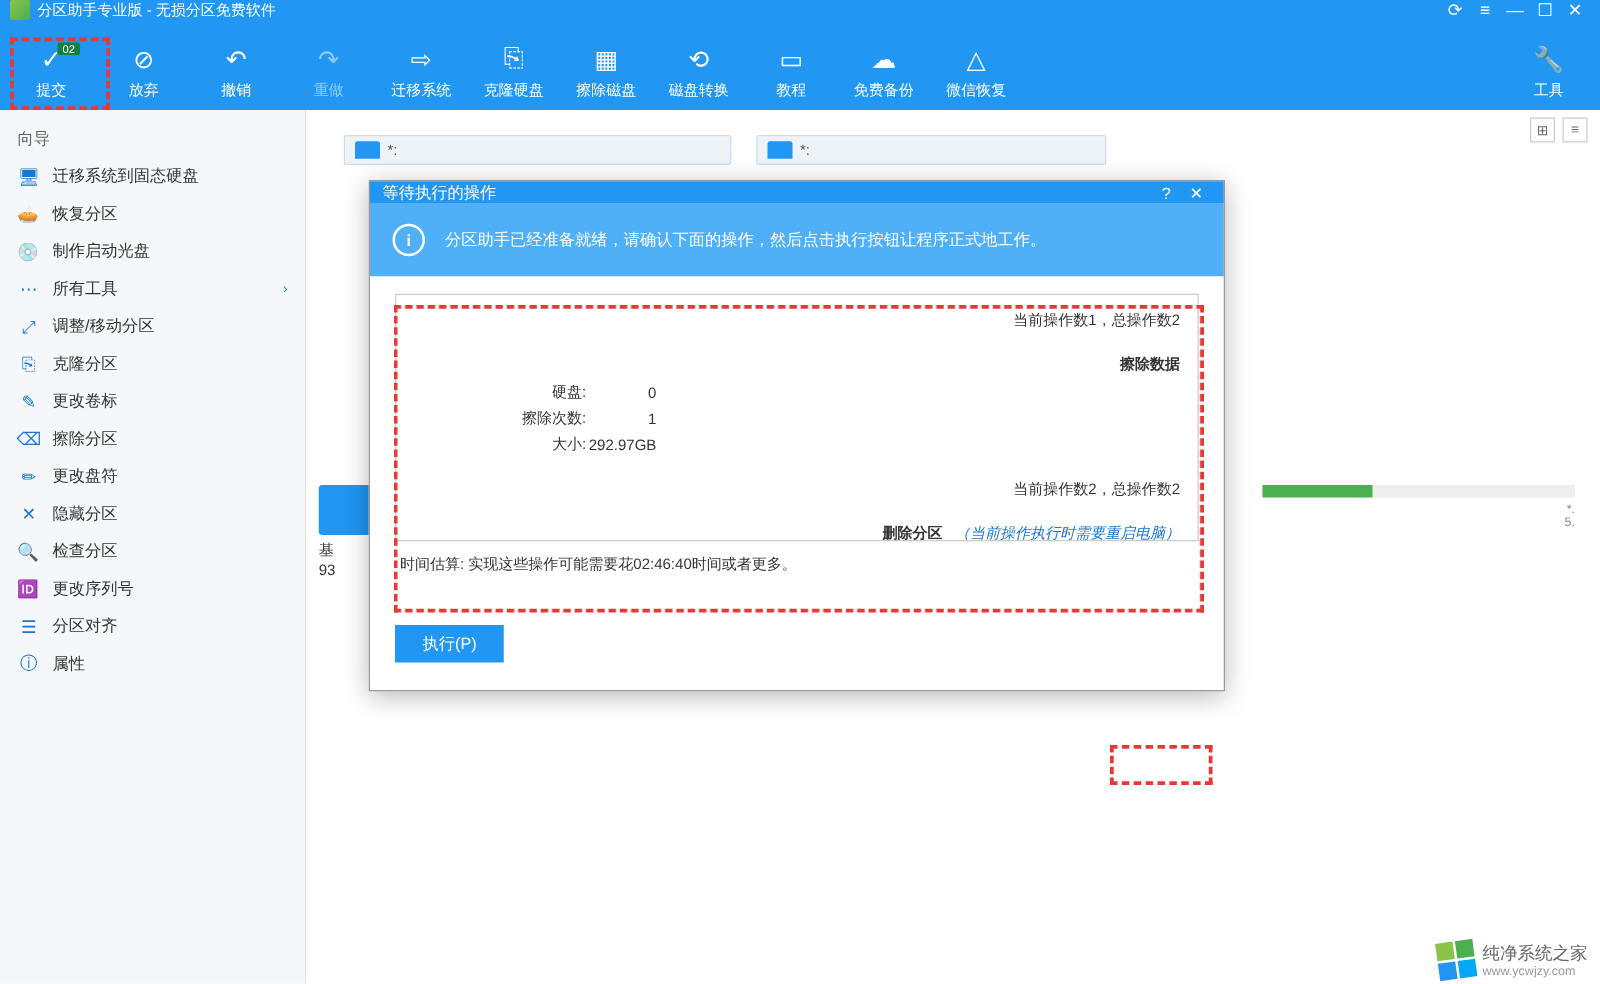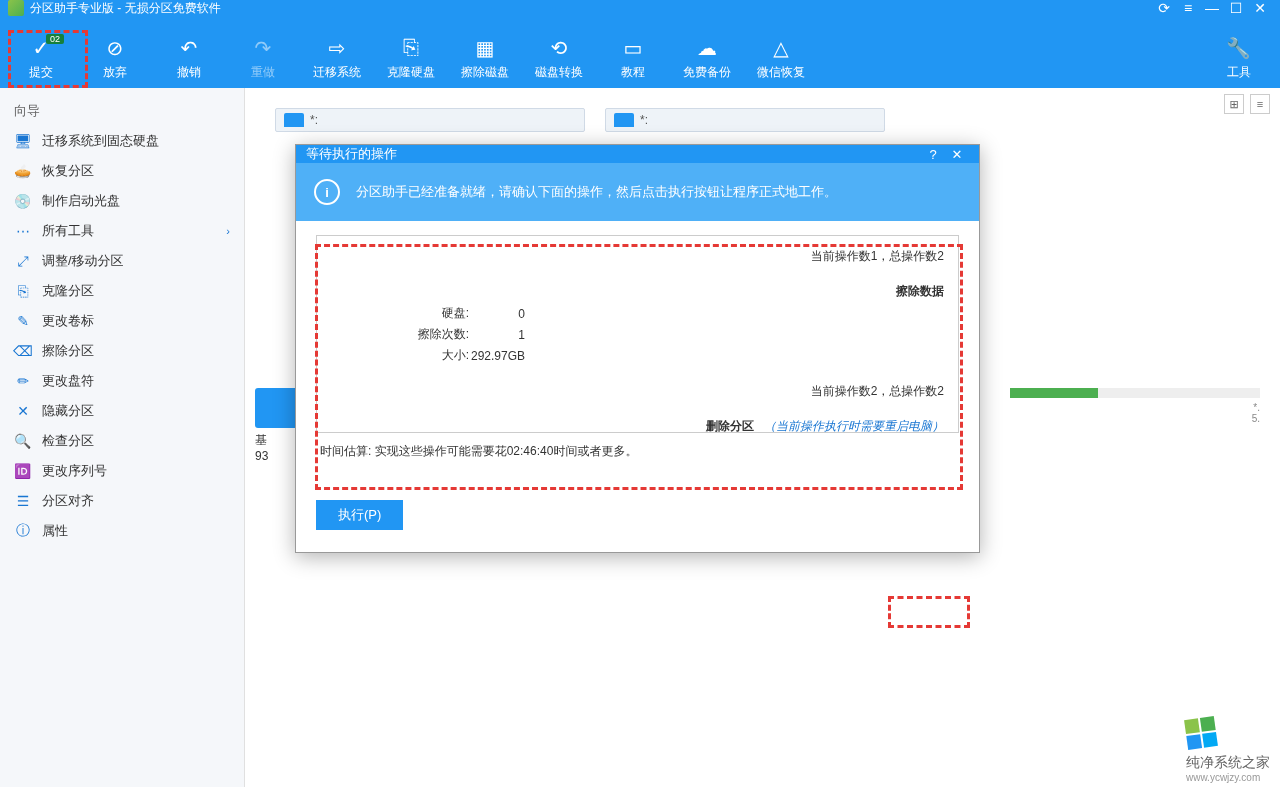--- a/index.html
+++ b/index.html
@@ -63,21 +63,21 @@
 .opbox .bold { font-weight: bold; }
 .opbox .blue { color: #1976d2; font-style: italic; }
 .opbox table { margin-left: 36px; font-size: 12px; }
 .opbox td { padding: 1px 0; }
 .opbox td:first-child { width: 100px; }
 .timeest { font-size: 12px; color: #333; margin: 10px 4px 40px; }
 .dlg-foot { display: flex; justify-content: flex-start; padding: 0 0 4px; }
 .execbtn { background: #2196f3; color: #fff; border: none; padding: 6px 22px; font-size: 13px; cursor: pointer; }
 
 
-.watermark { position: absolute; right: 0; bottom: 0; display:flex;align-items:flex-start;gap:6px;font-size:14px;color:#666; background:rgba(255,255,255,.8); padding:4px 10px;flex-direction:column; }
+.watermark { position: absolute; right: 0; bottom: 0; display:flex;align-items:flex-end;gap:6px;font-size:14px;color:#666; background:rgba(255,255,255,.8); padding:4px 10px; }
 .wm-logo { width:30px;height:30px; display:grid; grid-template-columns:1fr 1fr; grid-template-rows:1fr 1fr; gap:2px; transform: rotate(-8deg); }
 .wm-logo div { background:#8bc34a; }
 .wm-logo div:nth-child(2){background:#4caf50;}
 .wm-logo div:nth-child(3){background:#2196f3;}
 .wm-logo div:nth-child(4){background:#03a9f4;}
 .wm-txt small { display:block; font-size:10px; color:#999; }
 </style>
 </head>
 <body>
 

